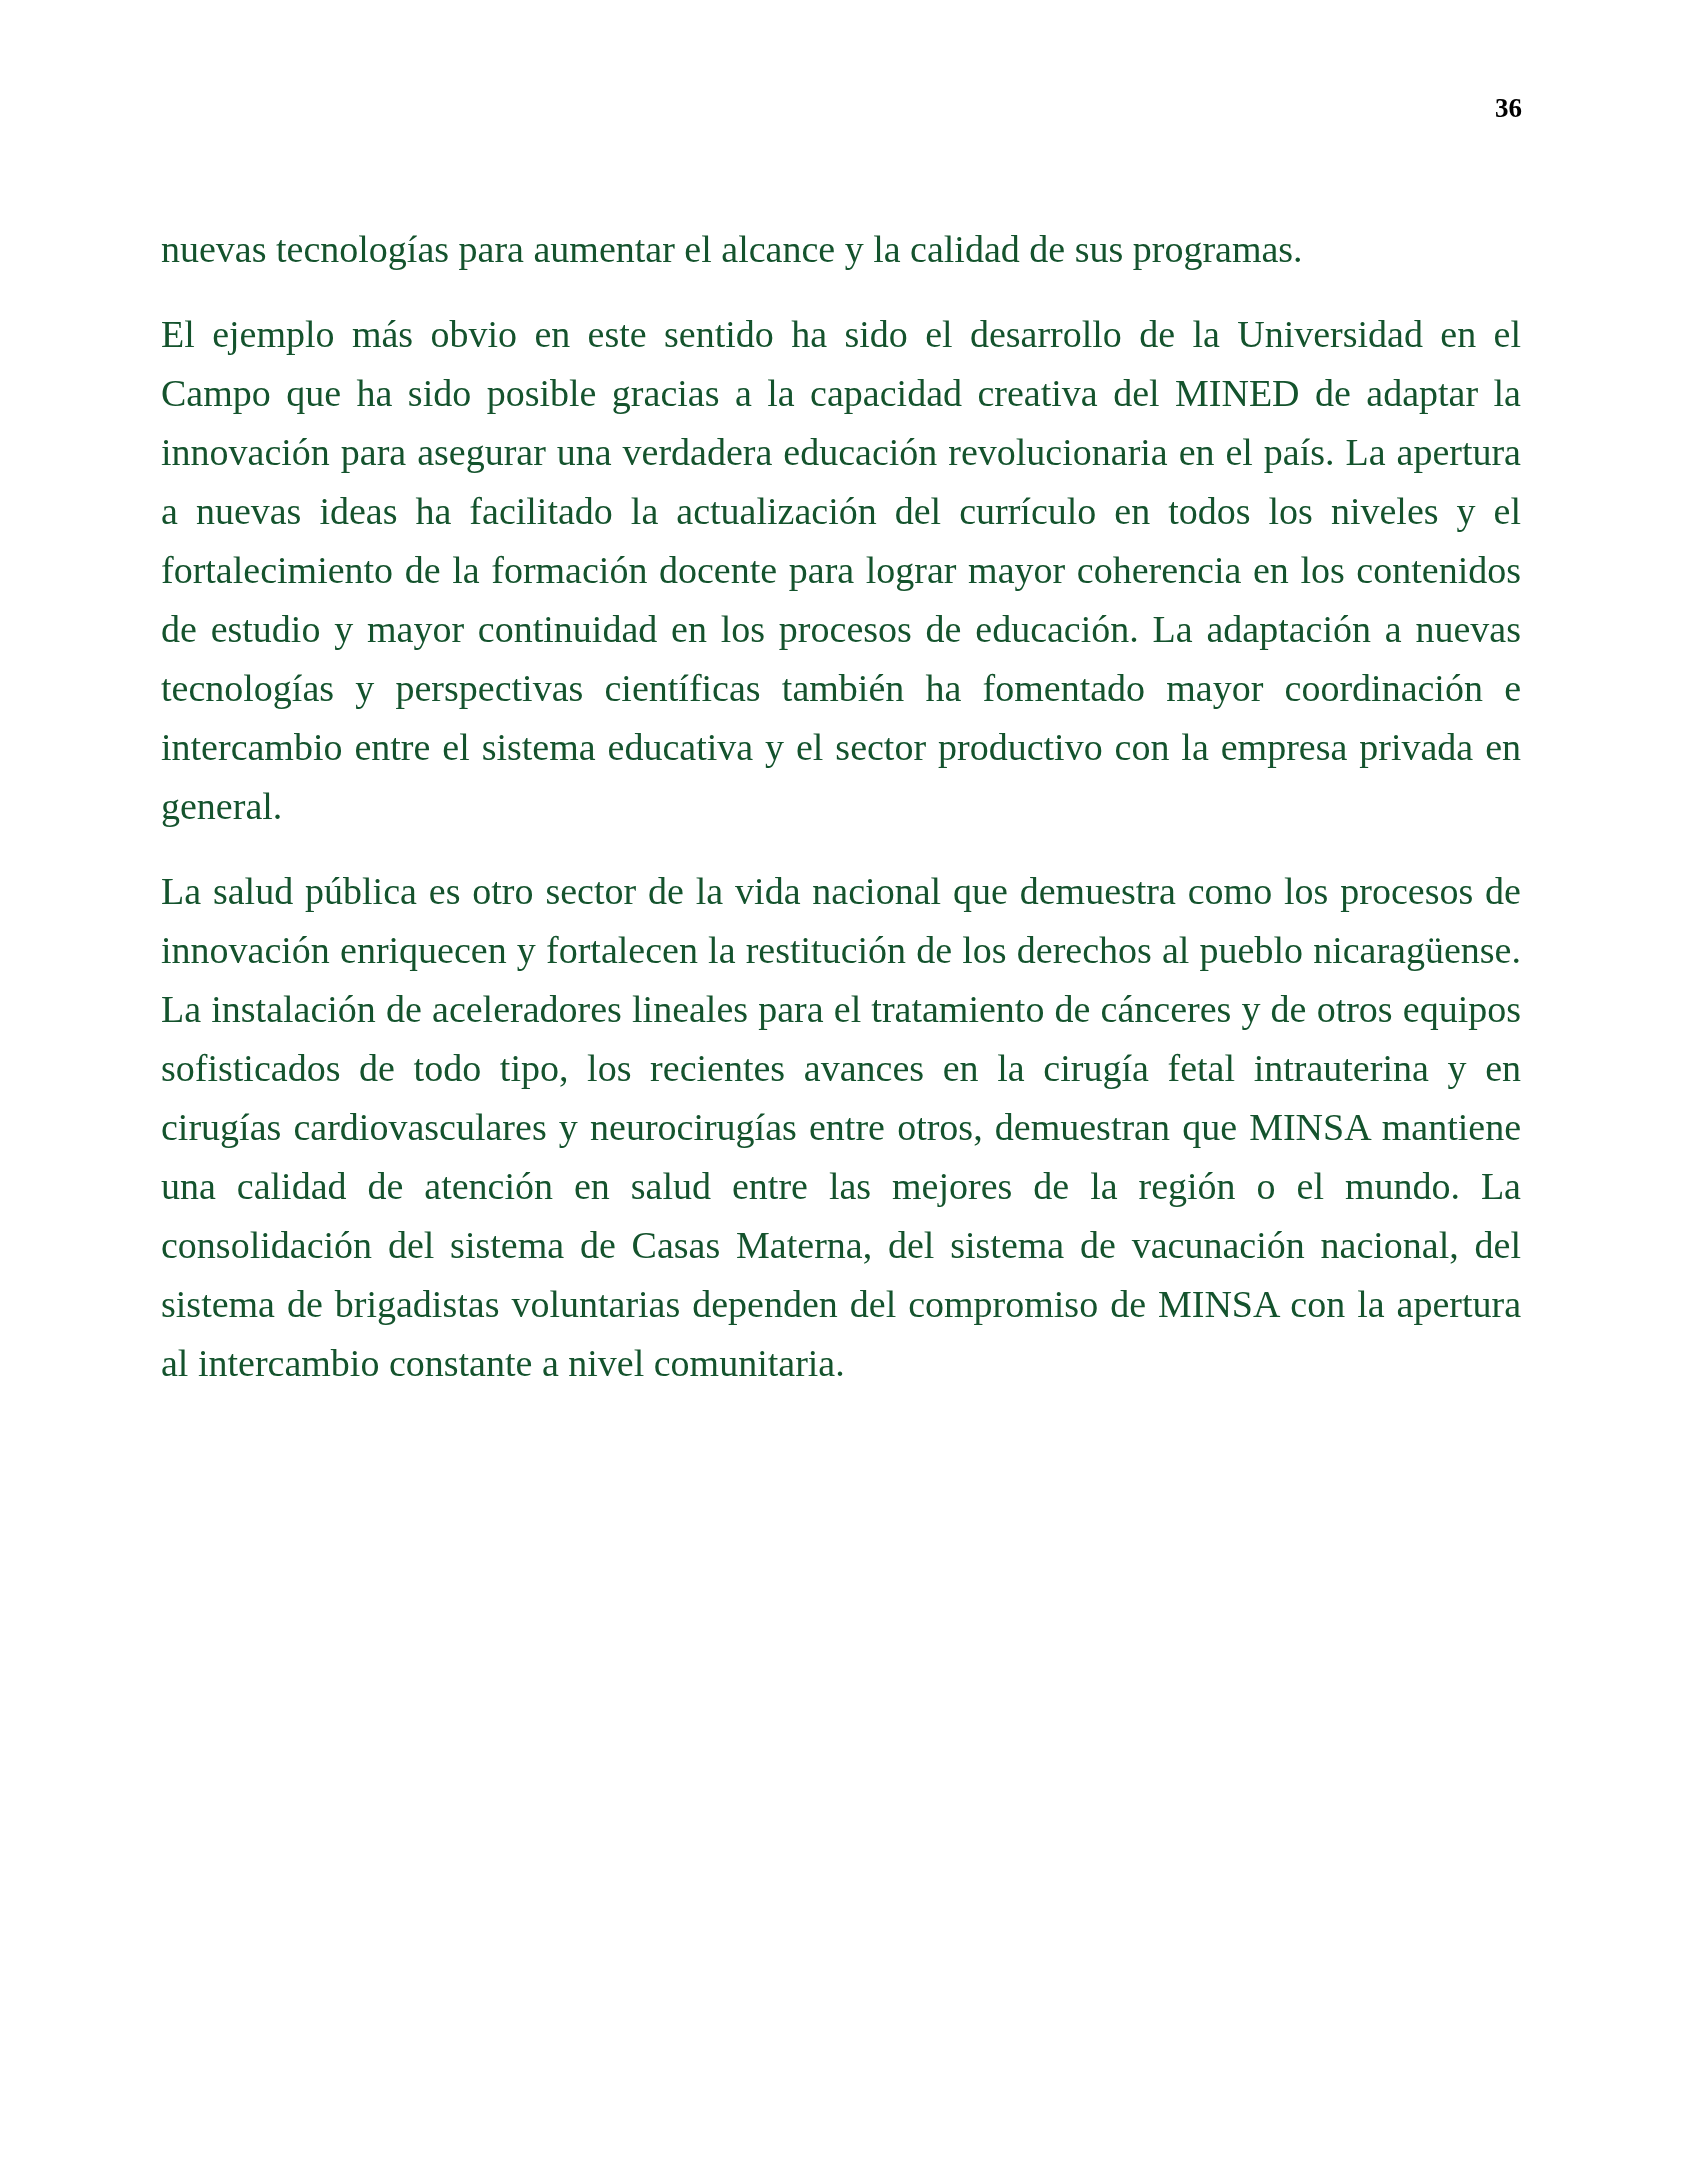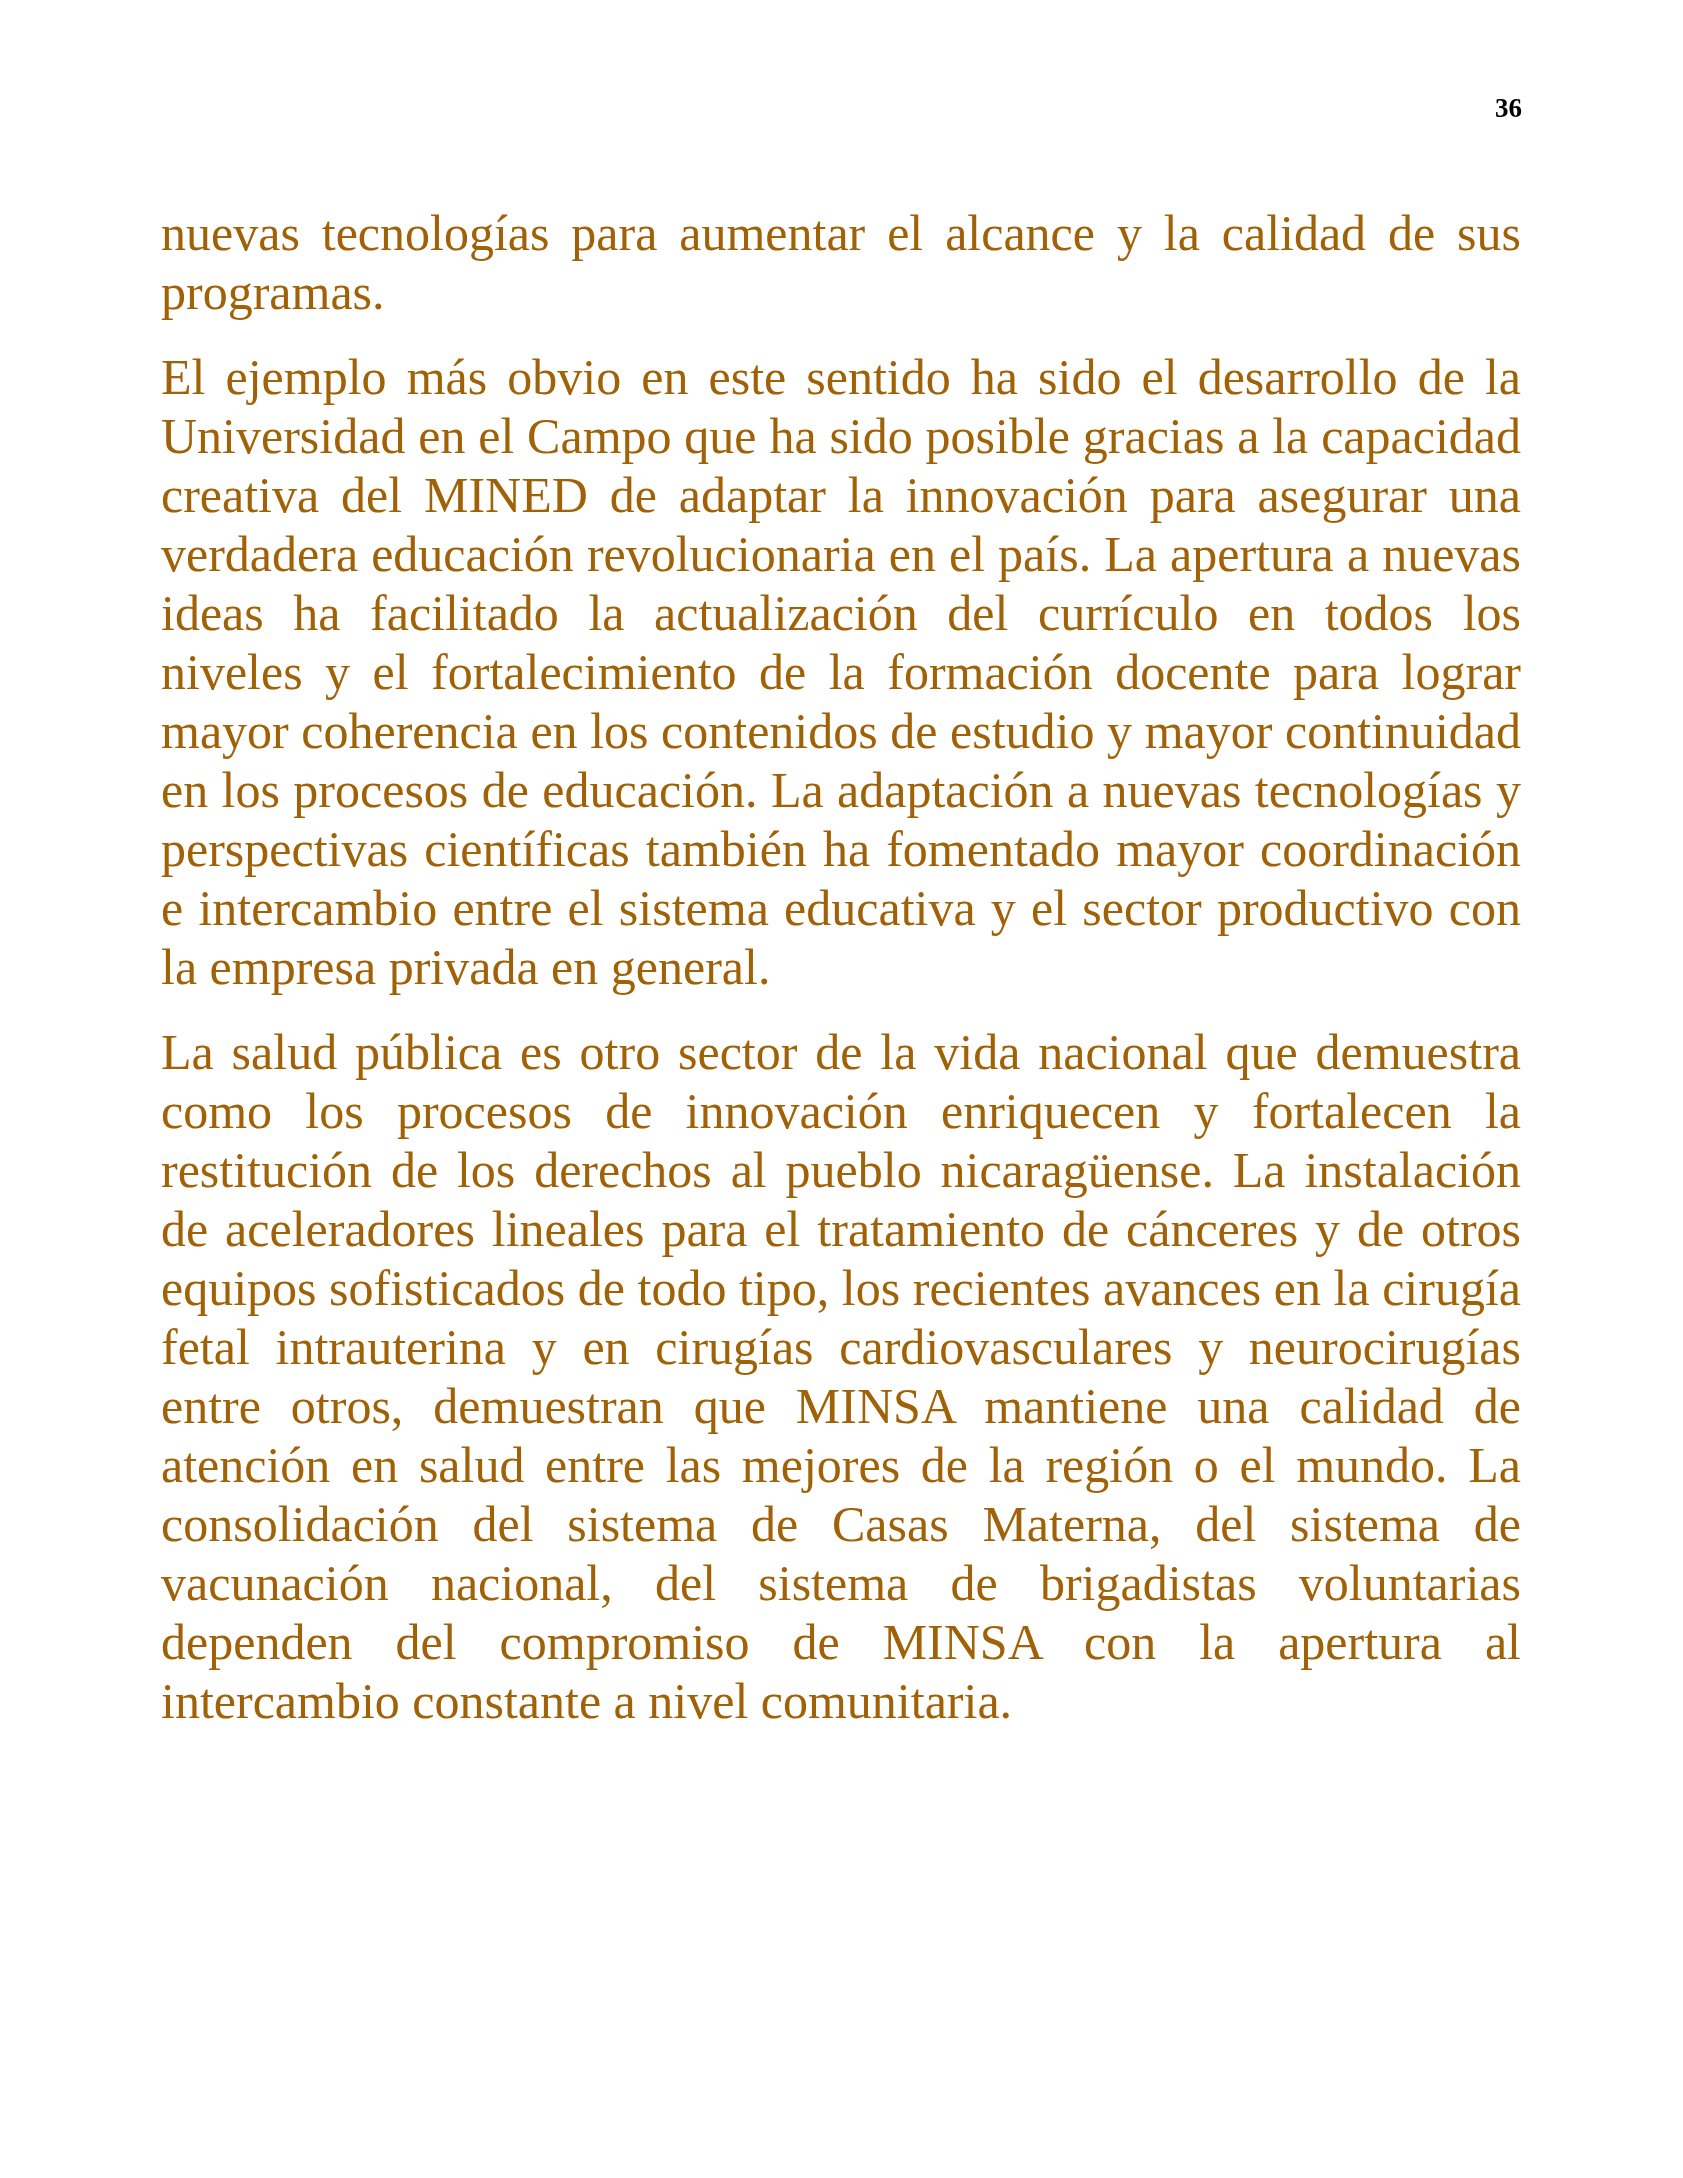--- a/index.html
+++ b/index.html
@@ -42,29 +42,29 @@
 
   
   .body-column {
     position: absolute;
     top: 204px;
     left: 161px;
     width: 1360px;
   }
 
   p.para {
-    margin: 0 0 0 0;
-    font-size: 50px;
+    margin: 16px 0 0 0;
+    font-size: 38px;
     line-height: 59px;
     text-align: justify;
     text-justify: inter-word;
     word-spacing: 0px;
     hyphens: none;
     -webkit-hyphens: none;
-    color: #a16207;
+    color: #14532d;
   }
 
   
   p.para:last-child {
     margin-bottom: 0;
   }
 
   .para + .para {
     margin-top: 26px;
   }

